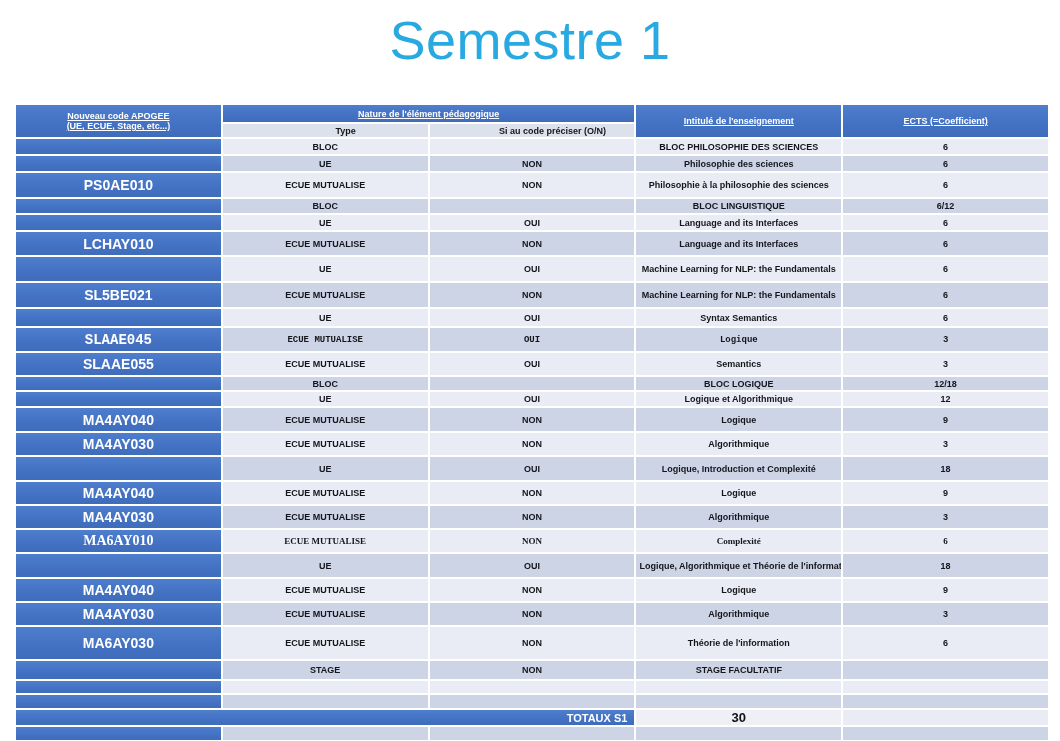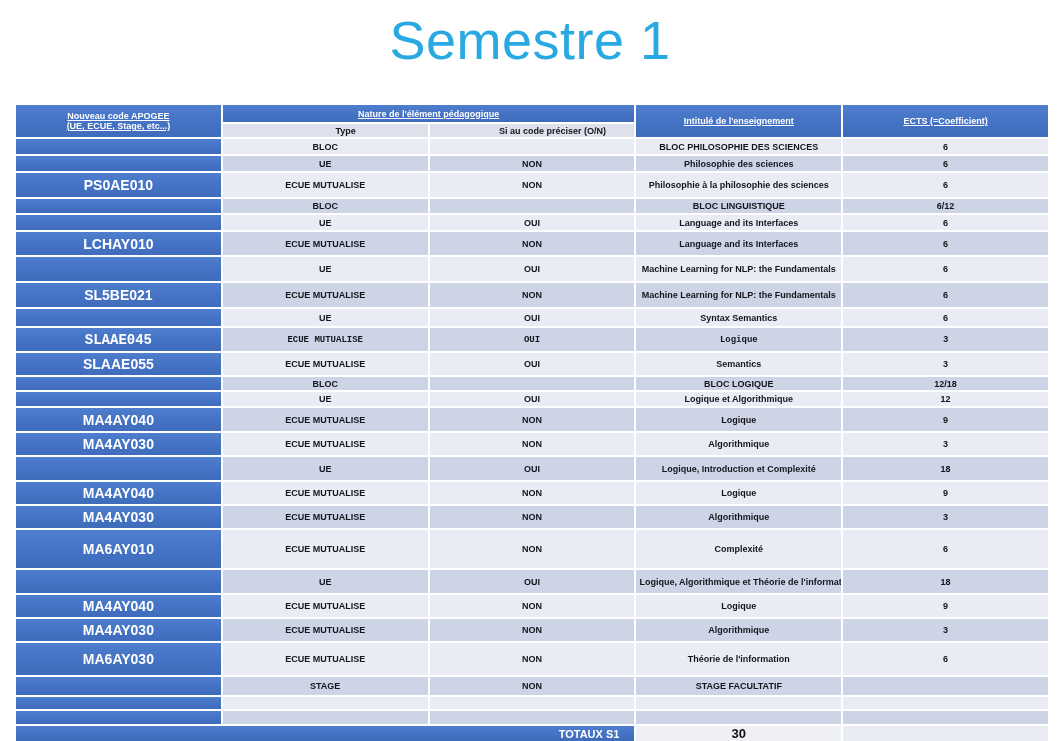--- a/index.html
+++ b/index.html
@@ -31,21 +31,21 @@
   tr.hrow2 { height:13px; }
   .sub {
     background:var(--subhdr,#DDE1EC); color:#15151b;
     font-size:9px; font-weight:700;padding-left:44px;
   }
   td.light { background:var(--band-light,#E9ECF4); }
   td.dark  { background:var(--band-dark,#CDD4E6); }
   td.body  { font-size:9px; color:#15151b; font-weight:600; }
   td.code  { font-size:14px;margin-left:15px; }
   td.totals-label {
-    text-align:right; padding-right:15px; font-size:11px; font-weight:bold;
+    text-align:right; padding-right:7px; font-size:11px; font-weight:bold;
   }
   td.totals-value {
     background:var(--totals-bg,#EEF0F6); color:#111;
     font-size:13px; font-weight:600;margin-top:20px;
   }
 </style>
 </head>
 <body>
 
 <div class="page-title">Semestre 1</div>
@@ -199,21 +199,21 @@
         <td class="body light">Logique</td>
         <td class="body light">9</td>
       </tr>
       <tr class="" style="height: 22px;">
         <td class="blue code">MA4AY030</td>
         <td class="body dark">ECUE MUTUALISE</td>
         <td class="body dark">NON</td>
         <td class="body dark">Algorithmique</td>
         <td class="body dark">3</td>
       </tr>
-      <tr class="" style="height: 38px;">
+      <tr class="" style="height: 22px; font-family: Liberation Serif, serif;">
         <td class="blue code">MA6AY010</td>
         <td class="body light">ECUE MUTUALISE</td>
         <td class="body light">NON</td>
         <td class="body light">Complexité</td>
         <td class="body light">6</td>
       </tr>
       <tr class="" style="height: 23px;">
         <td class="blue code"></td>
         <td class="body dark">UE</td>
         <td class="body dark">OUI</td>

